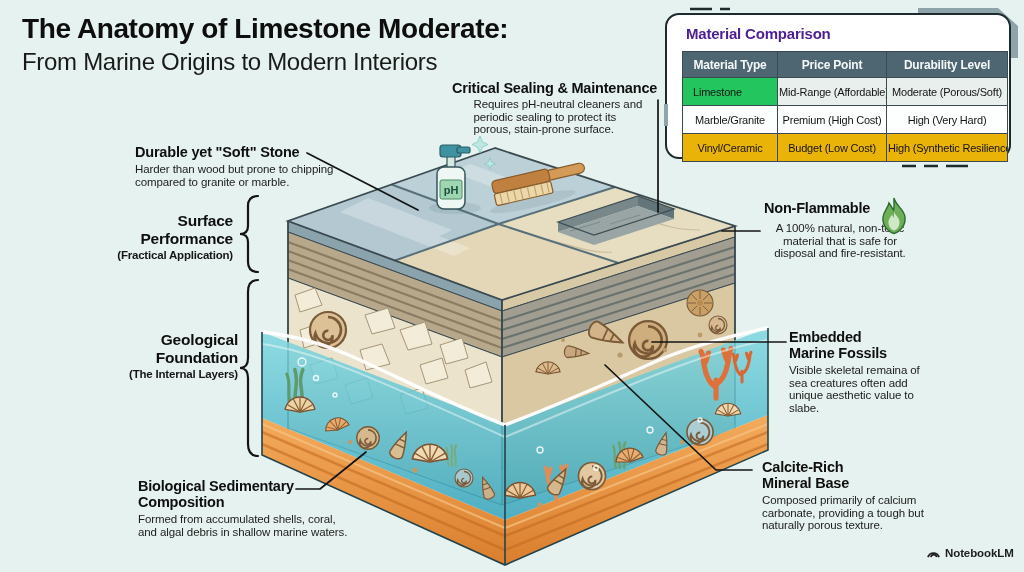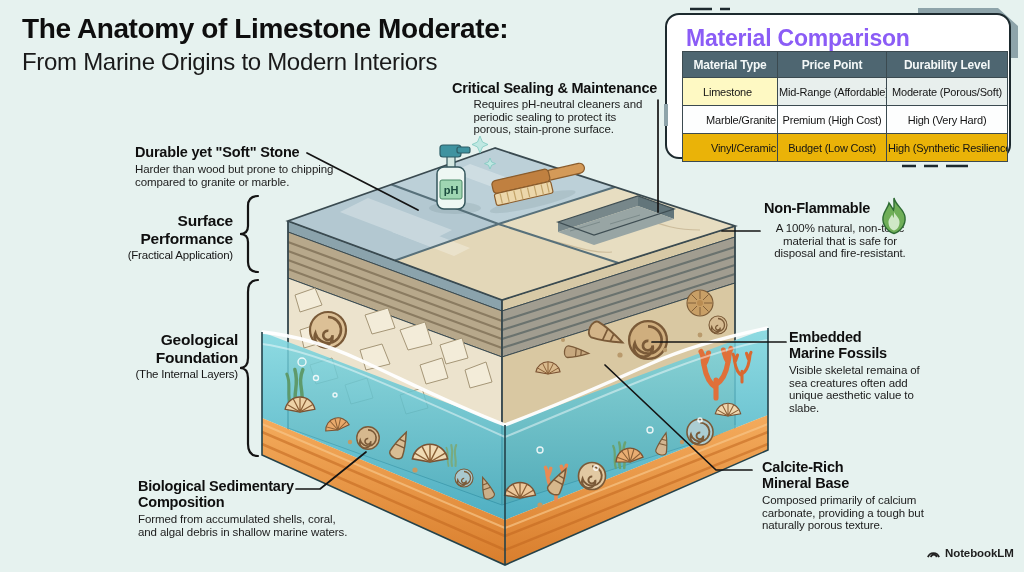--- a/index.html
+++ b/index.html
@@ -4,37 +4,37 @@
 <style>
   html,body{margin:0;padding:0;}
   .canvas{position:relative;width:1024px;height:572px;background:#e6f2ef;overflow:hidden;
           font-family:"Liberation Sans",sans-serif;color:#161616;}
   .illus{position:absolute;left:0;top:0;z-index:1;}
   .txt{position:absolute;z-index:3;}
   .title-line1{font-size:28px;font-weight:bold;letter-spacing:-0.4px;line-height:33px;color:#0e0e0e;}
   .title-line2{font-size:24px;font-weight:400;letter-spacing:-0.3px;line-height:33px;color:#1a1a1a;}
   .h{font-weight:bold;font-size:14.5px;line-height:16px;letter-spacing:-0.2px;color:#0f0f0f;}
   .b{font-size:11.5px;line-height:12.6px;letter-spacing:-0.1px;color:#1c1c1c;margin-top:3px;}
-  .sub{font-size:11.5px;font-weight:400;letter-spacing:-0.2px;margin-top:2px;}
+  .sub{font-size:11.5px;font-weight:700;letter-spacing:-0.2px;margin-top:2px;}
   .big{font-size:15.5px;line-height:17.5px;}
   .center{text-align:left;}
   .right{text-align:right;}
   
   .panel{position:absolute;left:666px;top:14px;width:352px;height:152px;z-index:3;}
   .panel-frame{position:absolute;left:-10px;top:-8px;}
-  .panel-title{position:absolute;left:20px;top:11px;font-size:23px;font-weight:bold;letter-spacing:-0.2px;color:#8b5cf6;}
+  .panel-title{position:absolute;left:20px;top:11px;font-size:15px;font-weight:bold;letter-spacing:-0.2px;color:#4c1d95;}
   .tbl{position:absolute;left:16px;top:37px;width:316px;border-collapse:collapse;table-layout:fixed;}
   .tbl th,.tbl td{border:1.2px solid #3b4a50;text-align:center;overflow:hidden;white-space:nowrap;}
   .tbl th{background:#4e6671;color:#f4f8f8;font-size:12px;font-weight:bold;height:23px;letter-spacing:-0.2px;}
   .tbl td{font-size:11px;height:25px;letter-spacing:-0.2px;color:#141414;}
   .c0{width:92px;margin-left:28px;}.c1{width:106px;}.c2{width:118px;}
   .r0 td{background:#e8efed;}
-  .r0 td.hl{background:#fef9c3;text-align:left;padding-left:20px;}
+  .r0 td.hl{background:#22c55e;text-align:left;padding-left:10px;}
   .r1 td{background:#fdfefe;}
-  .r1 td:first-child,.r2 td:first-child{text-align:right;padding-left:1px;}
+  .r1 td:first-child,.r2 td:first-child{text-align:center;padding-left:1px;}
   .r2 td{background:#eab308;}
   .tight{font-size:10.3px;letter-spacing:-0.4px;}
   .flame{position:absolute;left:112px;top:-4px;}
   .brand{position:absolute;left:926px;top:546px;z-index:3;display:flex;align-items:center;gap:4px;
          font-size:11.5px;font-weight:bold;letter-spacing:-0.1px;color:#1e1e1e;}
 </style>
 </head>
 <body>
 
 <div class="canvas">

